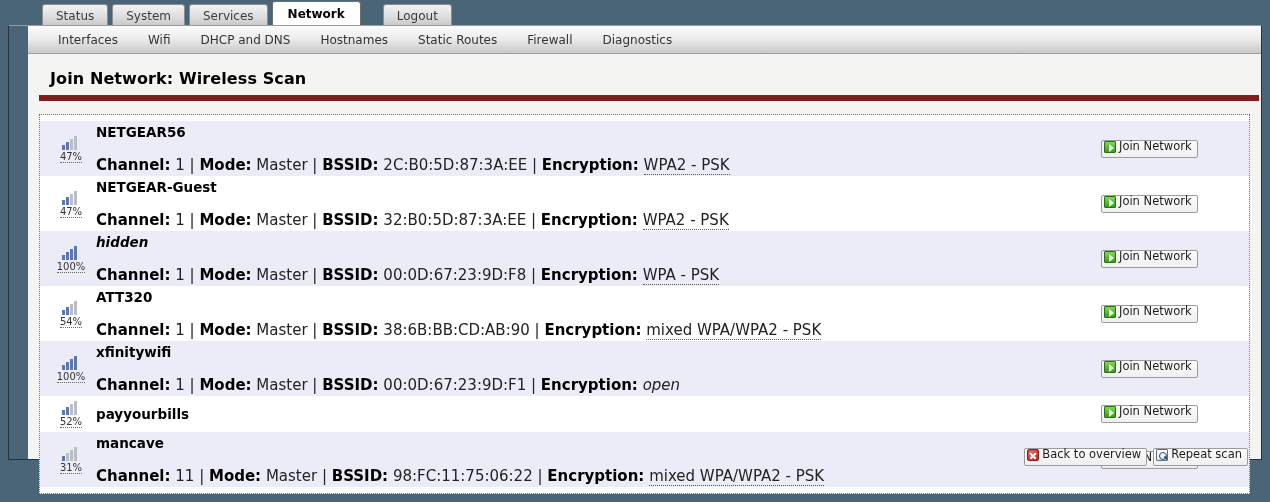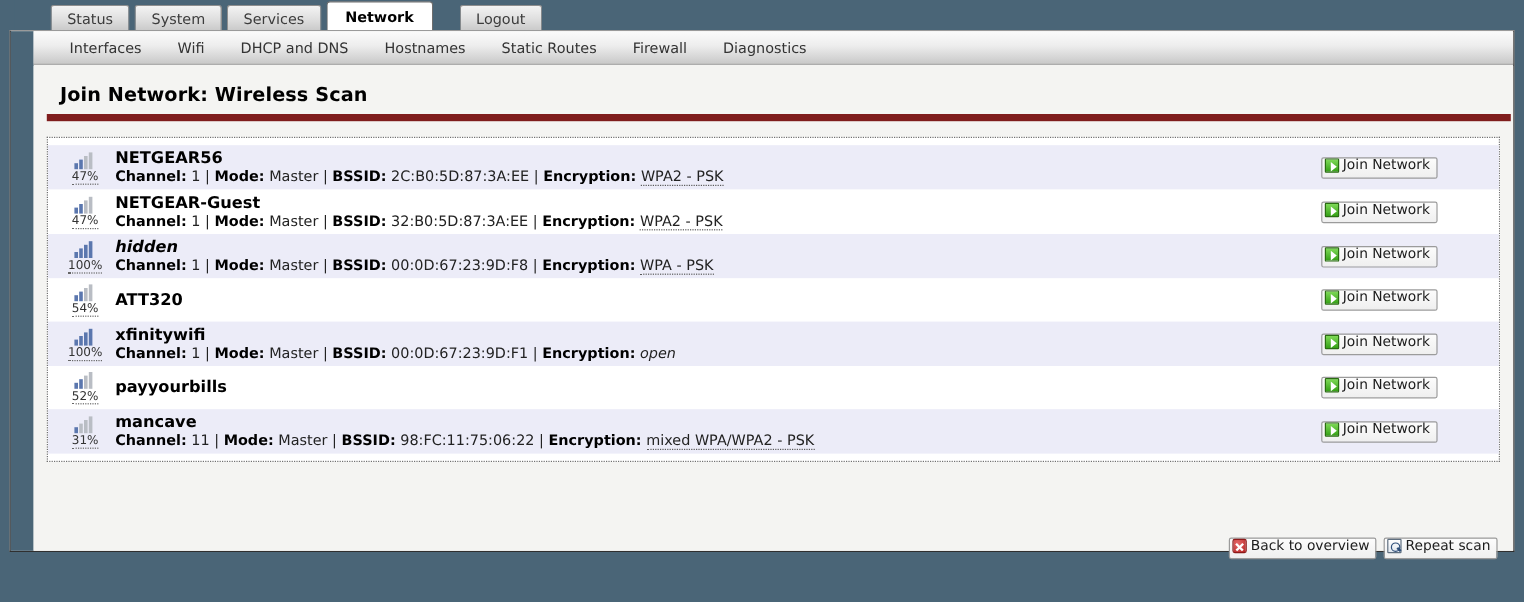--- a/index.html
+++ b/index.html
@@ -148,24 +148,24 @@
 
   .info-cell { flex: 1 1 auto; padding-left: 10px; }
   .ssid {
     font-size: 13.5px;
     font-weight: bold;
     color: #000;
     line-height: 16px;
   }
   .ssid.hidden-ssid { font-style: italic; }
   .meta {
-    font-size: 12px;
+    font-size: 15px;
     color: #222;
     line-height: 15px;
-    margin-top: 0;
+    margin-top: 18px;
     white-space: nowrap;
   }
   .meta b { font-weight: bold; color: #000; }
   .enc-val {
     border-bottom: 1px dotted #5a5a5a;
   }
   .enc-open { font-style: italic; border-bottom: none; }
 
   .action-cell {
     width: 148px; min-width: 148px;
@@ -355,20 +355,21 @@
               <div class="sig-bars">
                 <i class="on"></i>
                 <i class="on"></i>
                 <i></i>
                 <i></i>
               </div>
               <div class="sig-pct">54%</div>
             </div>
             <div class="info-cell">
               <div class="ssid">ATT320</div>
+              <div class="meta"><b>Channel:</b> <span>1</span> | <b>Mode:</b> <span>Master</span> | <b>BSSID:</b> <span>38:6B:BB:CD:AB:90</span> | <b>Encryption:</b> <span class="enc-val">mixed WPA/WPA2 - PSK</span></div>
             </div>
             <div class="action-cell">
               <div class="btn">
                 <span class="ico ico-join"></span>
                 <span>Join Network</span>
               </div>
             </div>
           </div>
           <div class="net-row alt">
             <div class="sig-cell">

